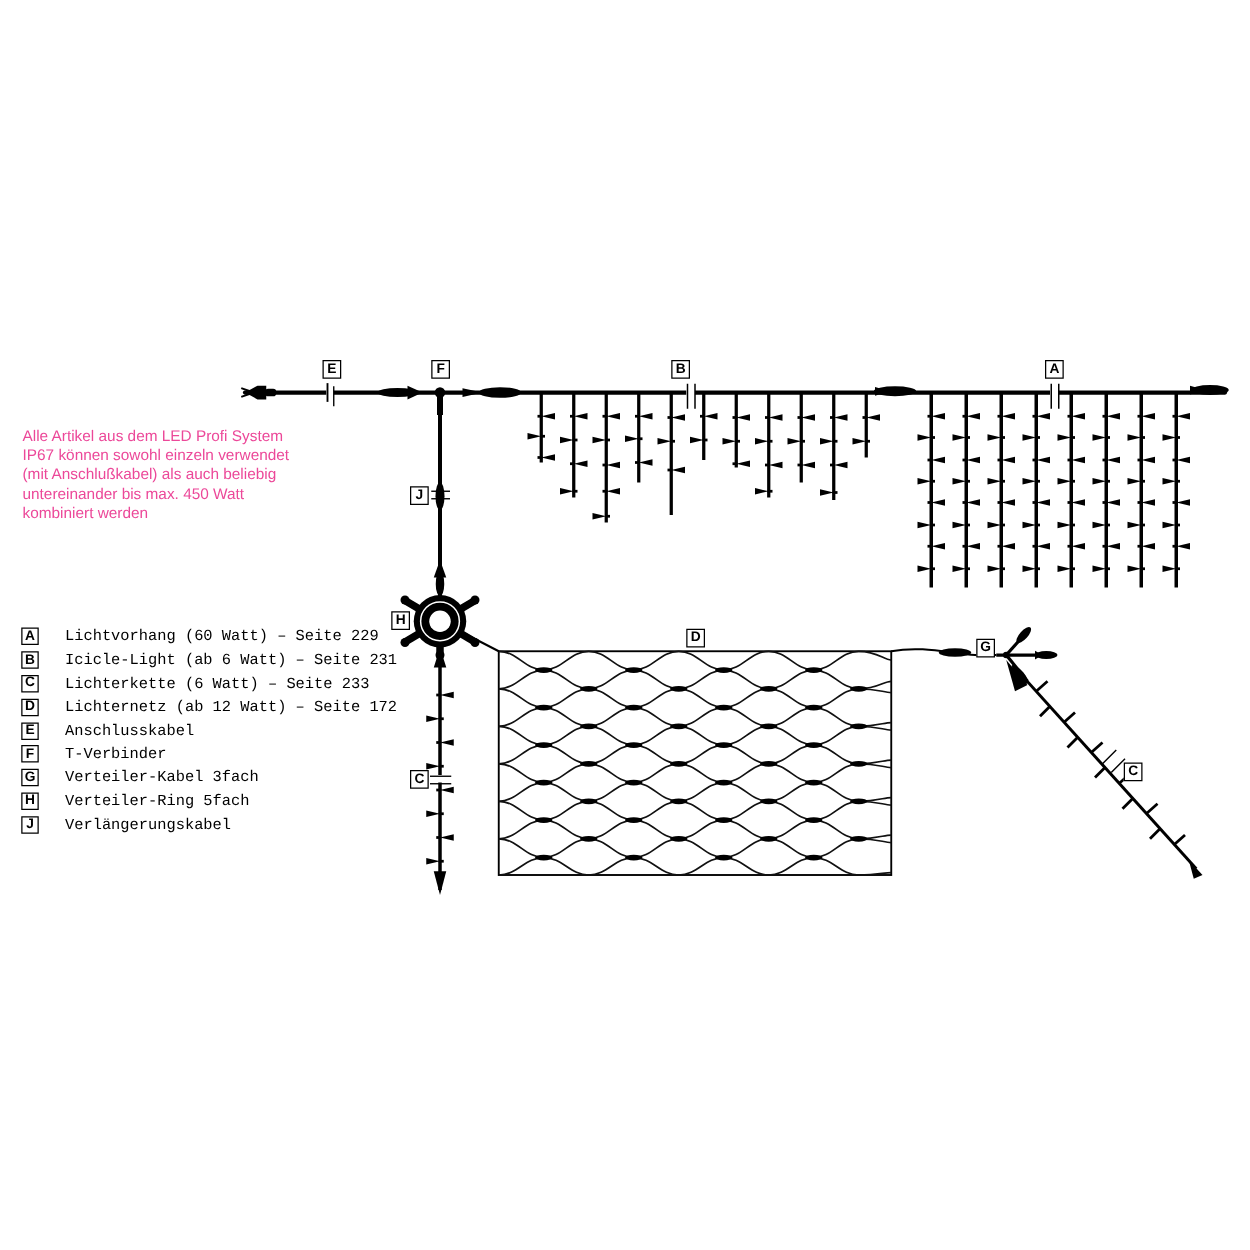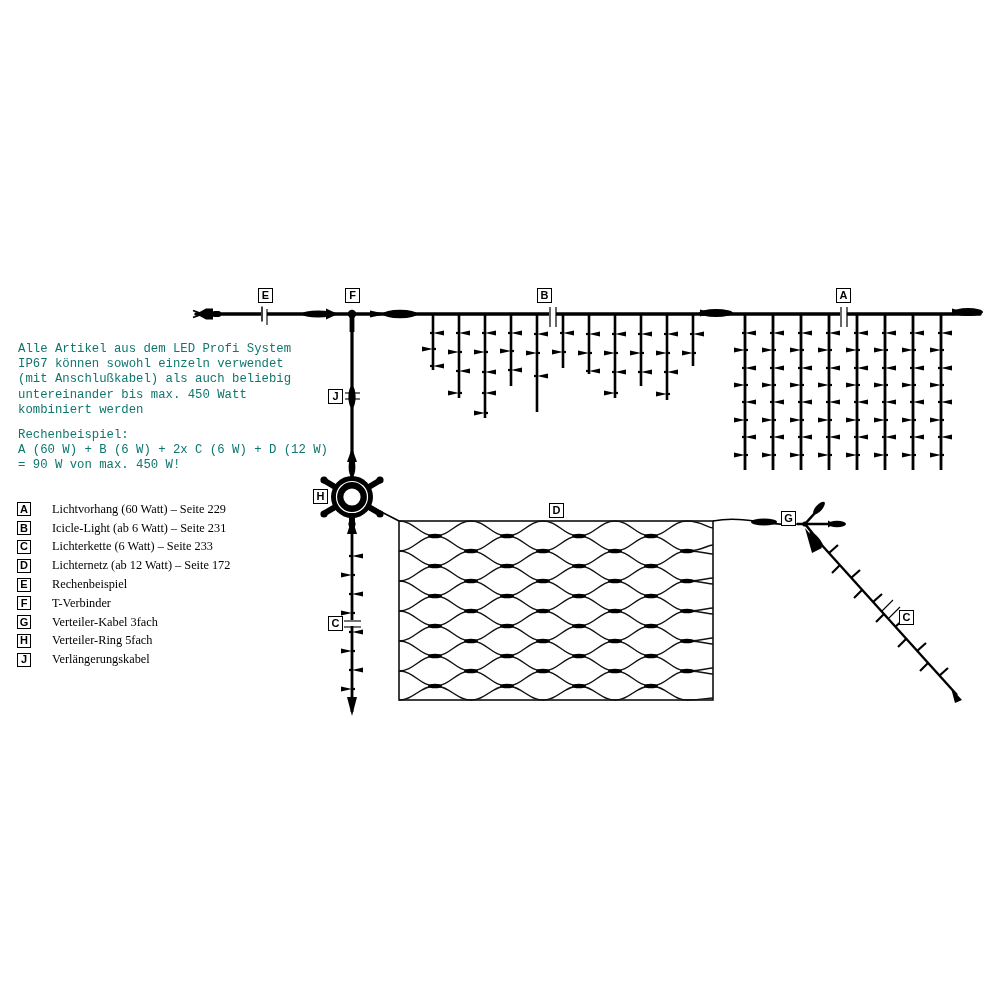--- a/index.html
+++ b/index.html
@@ -17,24 +17,24 @@
     color: #000000;
   }
   #stage {
     position: absolute;
     left: 0; top: 0;
     width: 1000px;
     height: 1000px;
   }
   .text-block {
     position: absolute;
-    font-family: Liberation Mono, monospace;
+    font-family: Liberation Sans, sans-serif;
     font-size: 12.3px;
     line-height: 15.2px;
-    color: #0f766e;
+    color: #ec4899;
     white-space: pre;
     letter-spacing: 0px;
   }
   #intro-text { left: 18px; top: 342px; }
   #calc-text  { left: 18px; top: 428px; }
 
   #legend {
     position: absolute;
     left: 17px;
     top: 500px;
@@ -56,21 +56,21 @@
     font-size: 11px;
     font-weight: bold;
     font-family: "Liberation Sans", sans-serif;
     line-height: 1;
     background: #fff;
     flex: 0 0 auto;
   }
   .legend-label {
     margin-left: 21px;
     font-size: 12.3px;
-    font-family: Liberation Serif, serif;
+    font-family: Liberation Mono, monospace;
     white-space: pre;
   }
 
   
   .callout {
     position: absolute;
     width: 15px;
     height: 15px;
     border: 1px solid #000;
     box-sizing: border-box;
@@ -714,44 +714,41 @@
     </g>
 
   </svg>
 
   <div class="text-block" id="intro-text">Alle Artikel aus dem LED Profi System
 IP67 können sowohl einzeln verwendet
 (mit Anschlußkabel) als auch beliebig
 untereinander bis max. 450 Watt
 kombiniert werden</div>
 
-  <div class="text-block" id="calc-text">Rechenbeispiel:
-A (60 W) + B (6 W) + 2x C (6 W) + D (12 W)
-= 90 W von max. 450 W!</div>
 
   <div id="legend">
     <div class="legend-row">
       <span class="key-box">A</span>
       <span class="legend-label">Lichtvorhang (60 Watt) – Seite 229</span>
     </div>
     <div class="legend-row">
       <span class="key-box">B</span>
       <span class="legend-label">Icicle-Light (ab 6 Watt) – Seite 231</span>
     </div>
     <div class="legend-row">
       <span class="key-box">C</span>
       <span class="legend-label">Lichterkette (6 Watt) – Seite 233</span>
     </div>
     <div class="legend-row">
       <span class="key-box">D</span>
       <span class="legend-label">Lichternetz (ab 12 Watt) – Seite 172</span>
     </div>
     <div class="legend-row">
       <span class="key-box">E</span>
-      <span class="legend-label">Rechenbeispiel</span>
+      <span class="legend-label">Anschlusskabel</span>
     </div>
     <div class="legend-row">
       <span class="key-box">F</span>
       <span class="legend-label">T-Verbinder</span>
     </div>
     <div class="legend-row">
       <span class="key-box">G</span>
       <span class="legend-label">Verteiler-Kabel 3fach</span>
     </div>
     <div class="legend-row">

